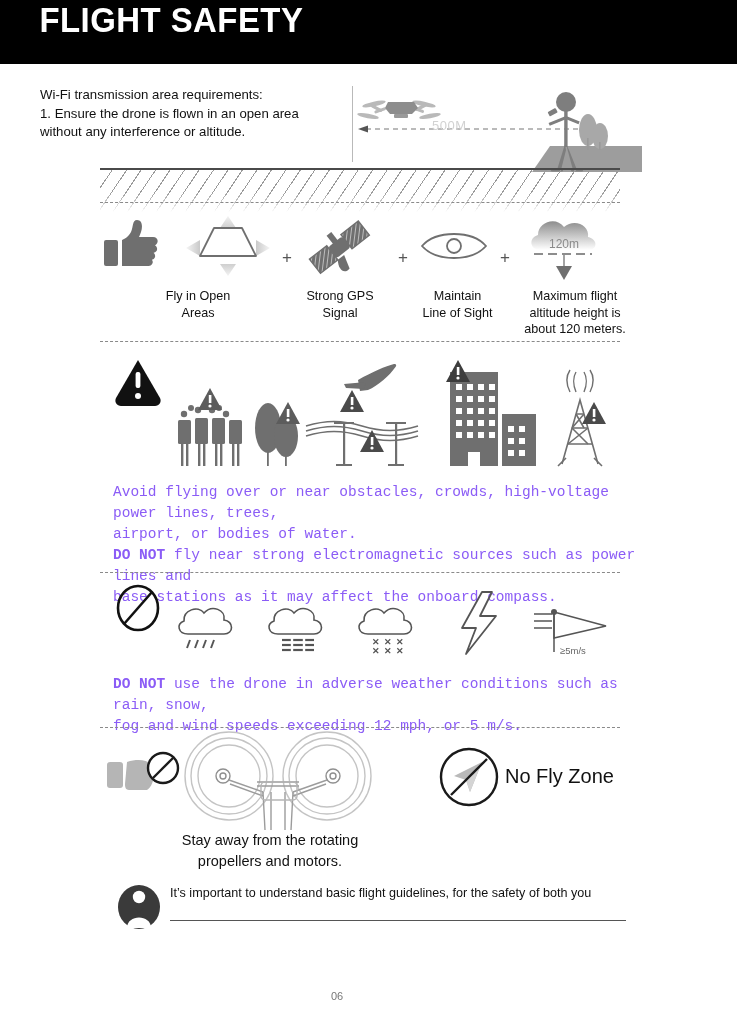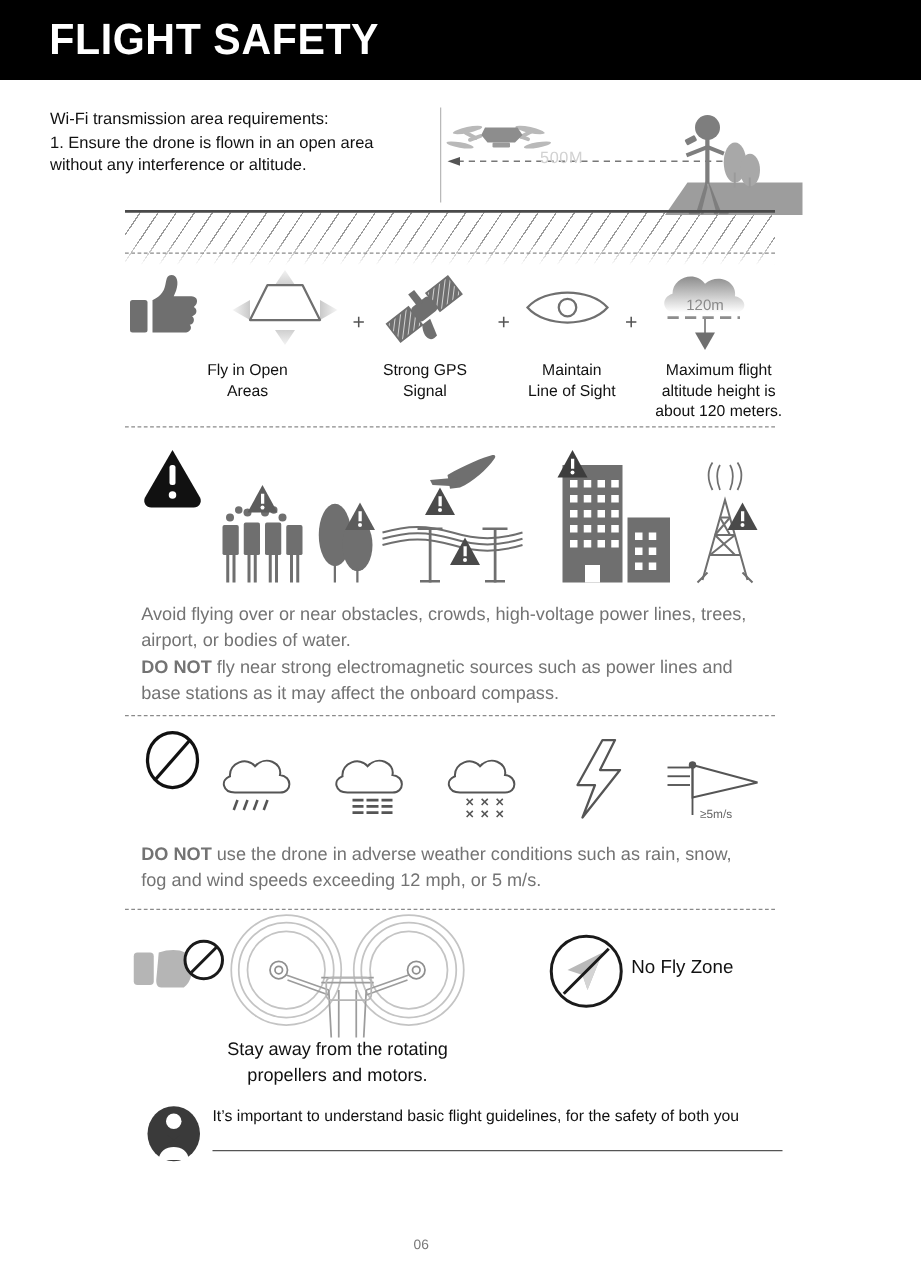--- a/index.html
+++ b/index.html
@@ -9,43 +9,43 @@
     font-family: "Liberation Sans", sans-serif;
     color: #111;
     overflow: hidden;
   }
   .page { position: relative; width: 737px; height: 1020px; background:#fff; }
 
   
   .header {
     position: absolute; left: 0; top: 0; width: 737px; height: 64px;
     background: #000000;
-    display: flex; align-items: center;
+    display: flex; 
   }
   .header-title {
     color: #ffffff;
     font-family: "Liberation Sans Narrow", "Liberation Sans", sans-serif;
     font-size: 35px; font-weight: 700;
     letter-spacing: 0.5px;
     padding-left: 42px;
     transform: scaleX(0.94);
     transform-origin: left center;
   }
 
   
   .dashed-sep {
     position: absolute;
     border-top: 1px dashed #8a8a8a;
     height: 0;
   }
   .body-text {
-    font-family: Liberation Sans, sans-serif;
+    font-family: Liberation Mono, monospace;
     font-size: 14.5px;
     line-height: 21px;
-    color: #737373;
+    color: #8b5cf6;
   }
   .bold { font-weight: 700; }
 
   
   .wifi-text {
     position: absolute; left: 40px; top: 86px; width: 310px;
     font-size: 13.2px; line-height: 18.5px; color:#111;
   }
   .wifi-illus { position: absolute; left: 352px; top: 84px; width: 290px; height: 92px; }
   .vrule { position:absolute; left:0; top:2px; width:1px; height:76px; background:#b9b9b9; }
@@ -82,21 +82,21 @@
   .weather-row { position:absolute; left:110px; top:586px; width:520px; height:72px; }
 
   
   .prop-row { position:absolute; left:105px; top:740px; width:530px; height:84px; }
   .prop-caption {
     position:absolute; left:120px; top:830px; width:300px;
     text-align:center; font-size:14.5px; line-height:21px; color:#111;
   }
   .nfz-label {
     position:absolute; left:505px; top:765px;
-    font-size:15px; color:#111;
+    font-size:20px; color:#111;
   }
 
   
   .note { position:absolute; left:116px; top:884px; width:510px; height:46px; }
   .note-text {
     position:absolute; left:54px; top:0px; width:456px;
     font-size:12.6px; line-height:19px; color:#111;
     border-bottom: 1px solid #555; padding-bottom: 17px;
   }
   .pagenum {

